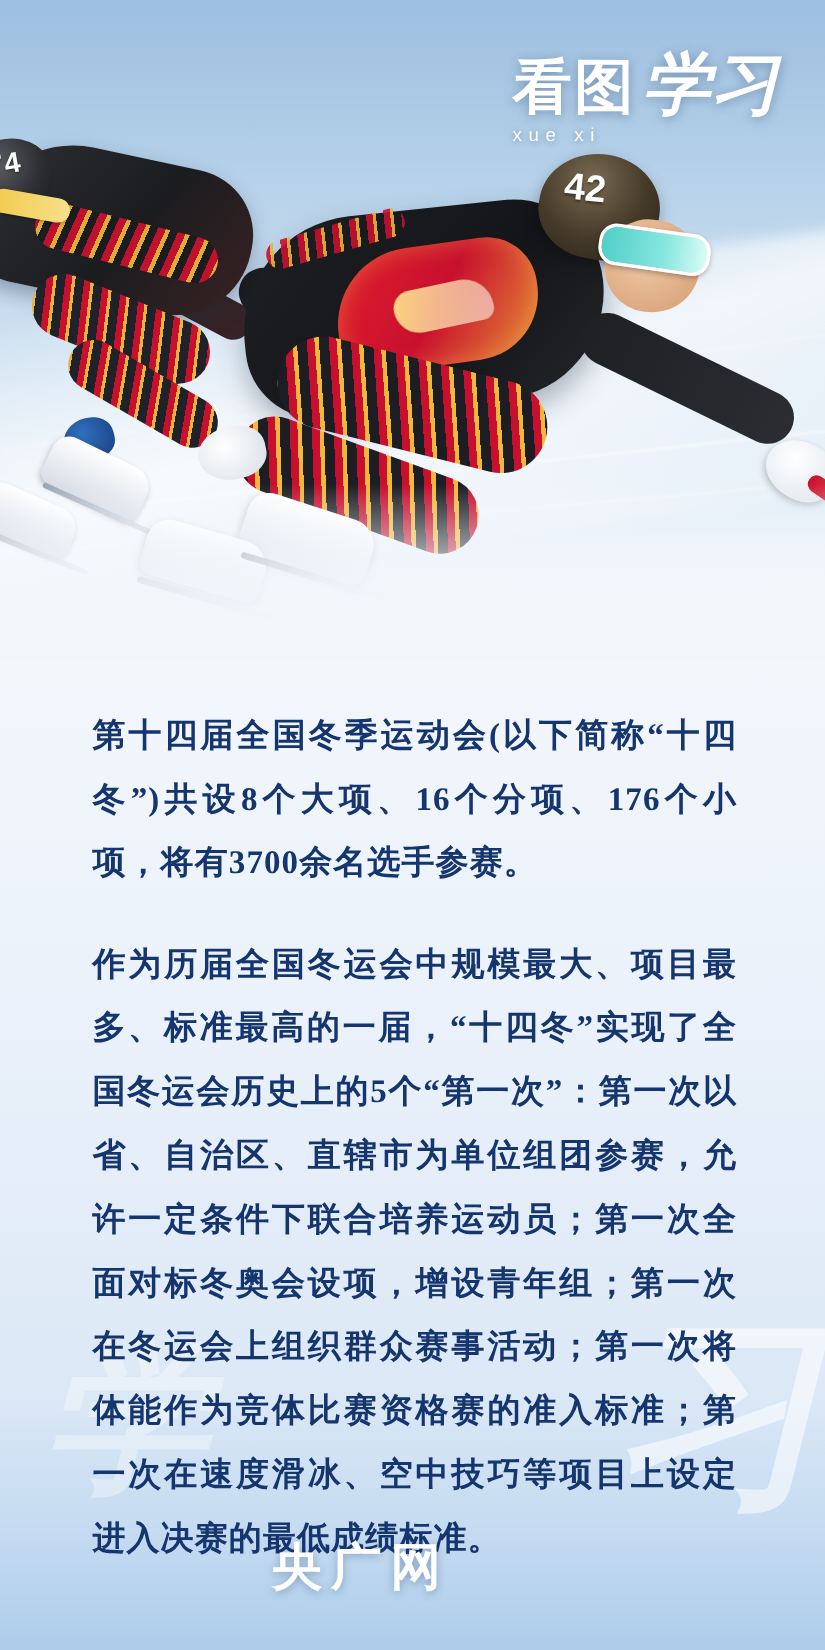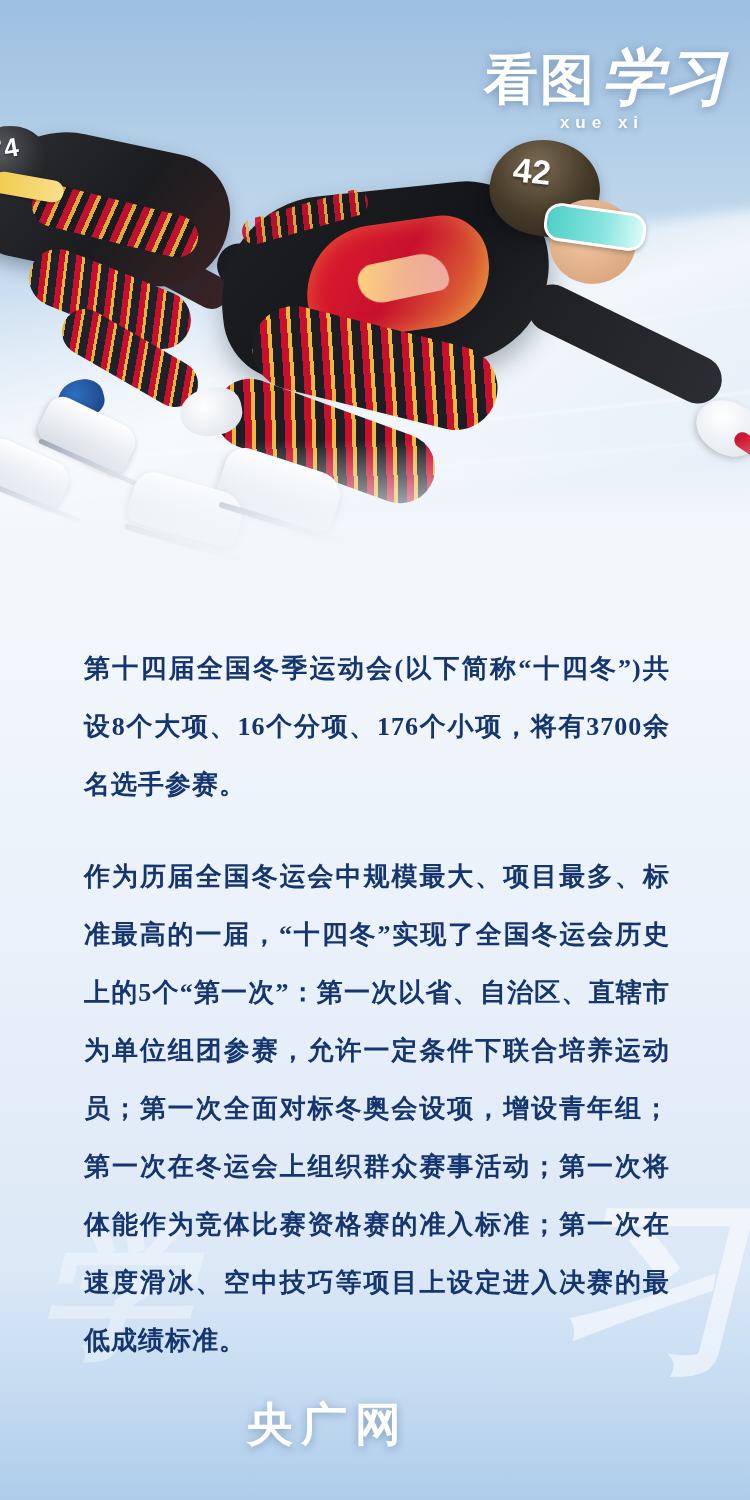--- a/index.html
+++ b/index.html
@@ -276,23 +276,23 @@
     height: 6px;
     background: linear-gradient(90deg, #8e9bab, #eef2f7);
     border-radius: 3px;
   }
   .sf-blade.one { left: 96px; top: 392px; width: 142px; transform: rotate(17deg); }
   .sf-blade.two { left: 2px; top: 412px; width: 136px; transform: rotate(16deg); }
 
   
   .logo {
     position: absolute;
-    right: 24px;
+    right: 42px;
     top: 46px;
-    text-align: center;
+    text-align: left;
     z-index: 6;
     color: #ffffff;
   }
   .logo-main {
     font-family: "Liberation Serif", serif;
     font-weight: 700;
     font-size: 54px;
     line-height: 1.02;
     letter-spacing: 2px;
     text-shadow: 0 2px 10px rgba(20,50,90,.35);
@@ -304,36 +304,35 @@
     letter-spacing: 0;
     margin-left: 6px;
   }
   .logo-sub {
     font-family: "Liberation Sans", sans-serif;
     font-size: 17px;
     letter-spacing: 6px;
     margin-top: 4px;
     margin-right: 6px;
     text-shadow: 0 1px 6px rgba(20,50,90,.4);
-    font-weight: bold;
   }
 
   
   .content {
     position: absolute;
     left: 84px;
     top: 640px;
     width: 586px;
     z-index: 5;
   }
   .para {
     color: #14356e;
     font-family: "Liberation Serif", "DejaVu Serif", serif;
     font-weight: 700;
-    font-size: 26px;
+    font-size: 30px;
     line-height: 58px;
     letter-spacing: 1px;
     text-align: justify;
     margin: 0 0 34px 0;
   }
   .para:last-child { margin-bottom: 0; }
 
   
   .watermark {
     position: absolute;

